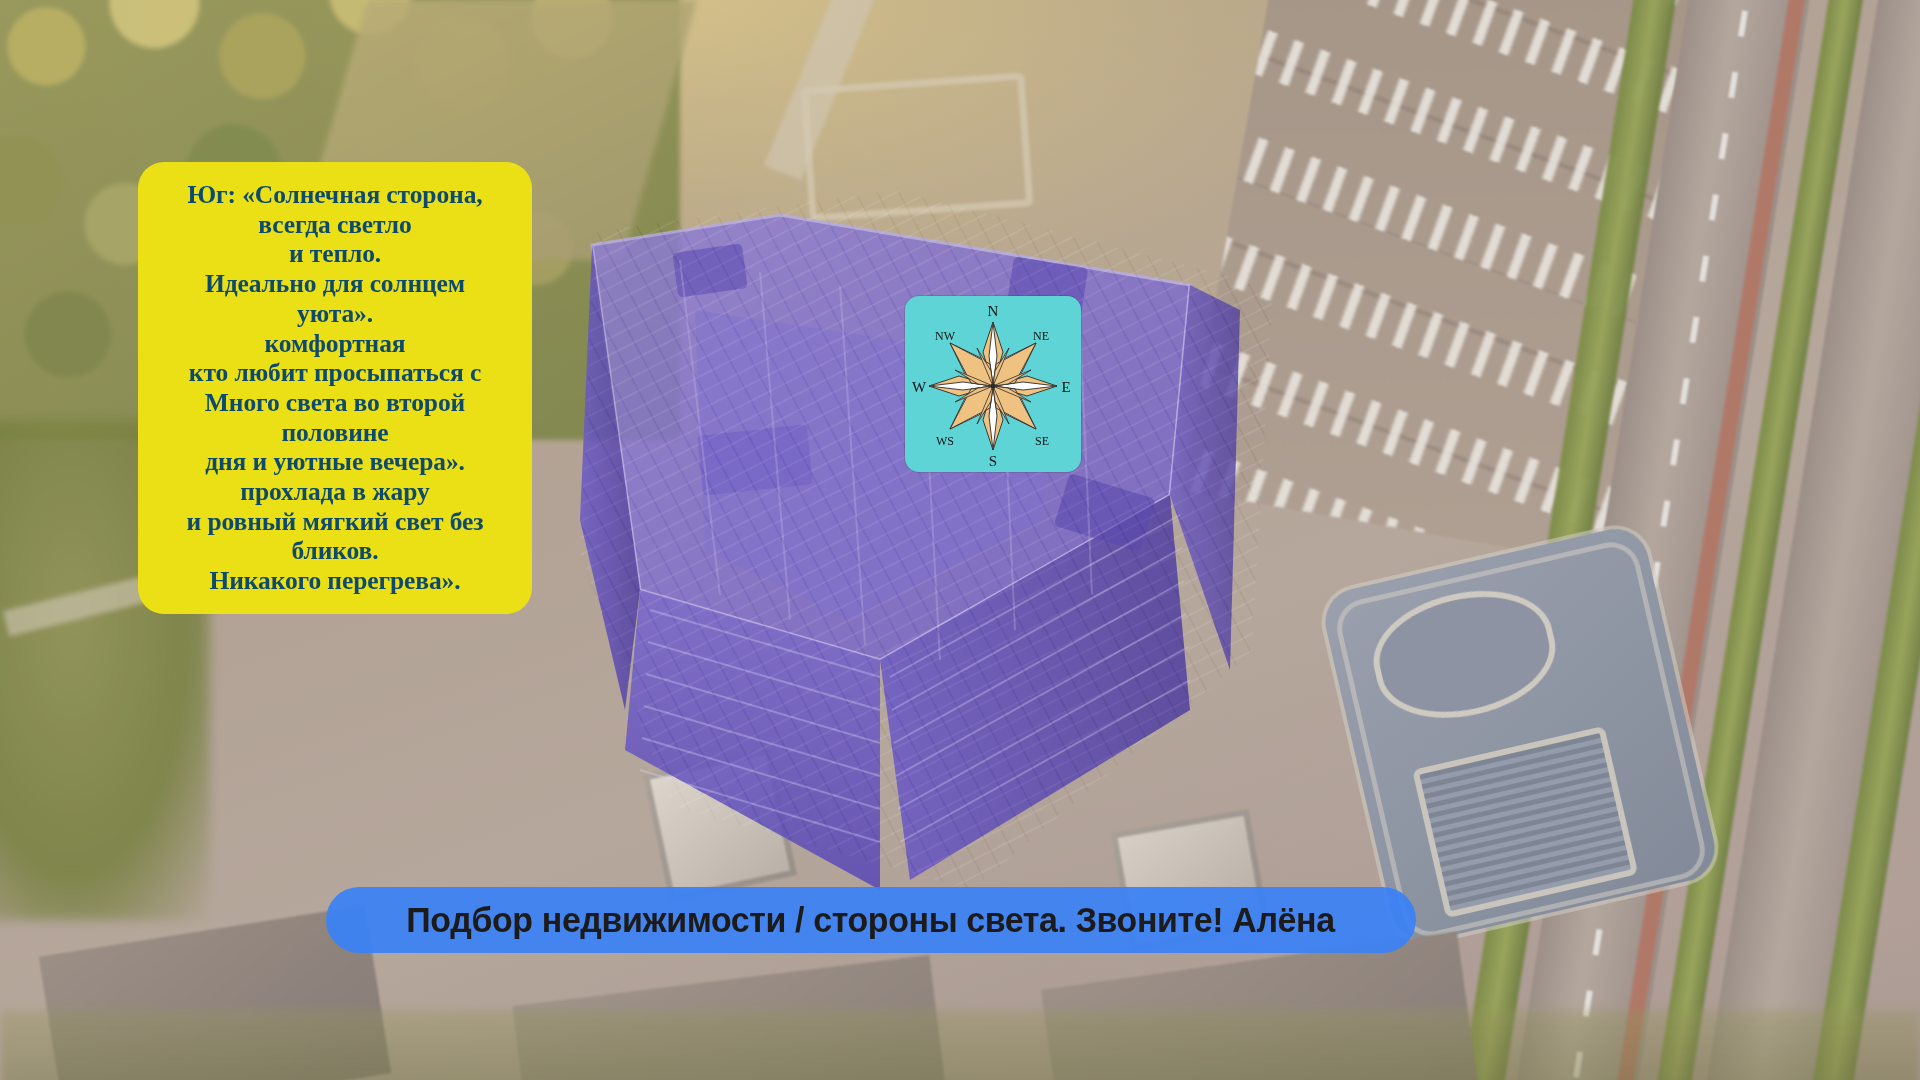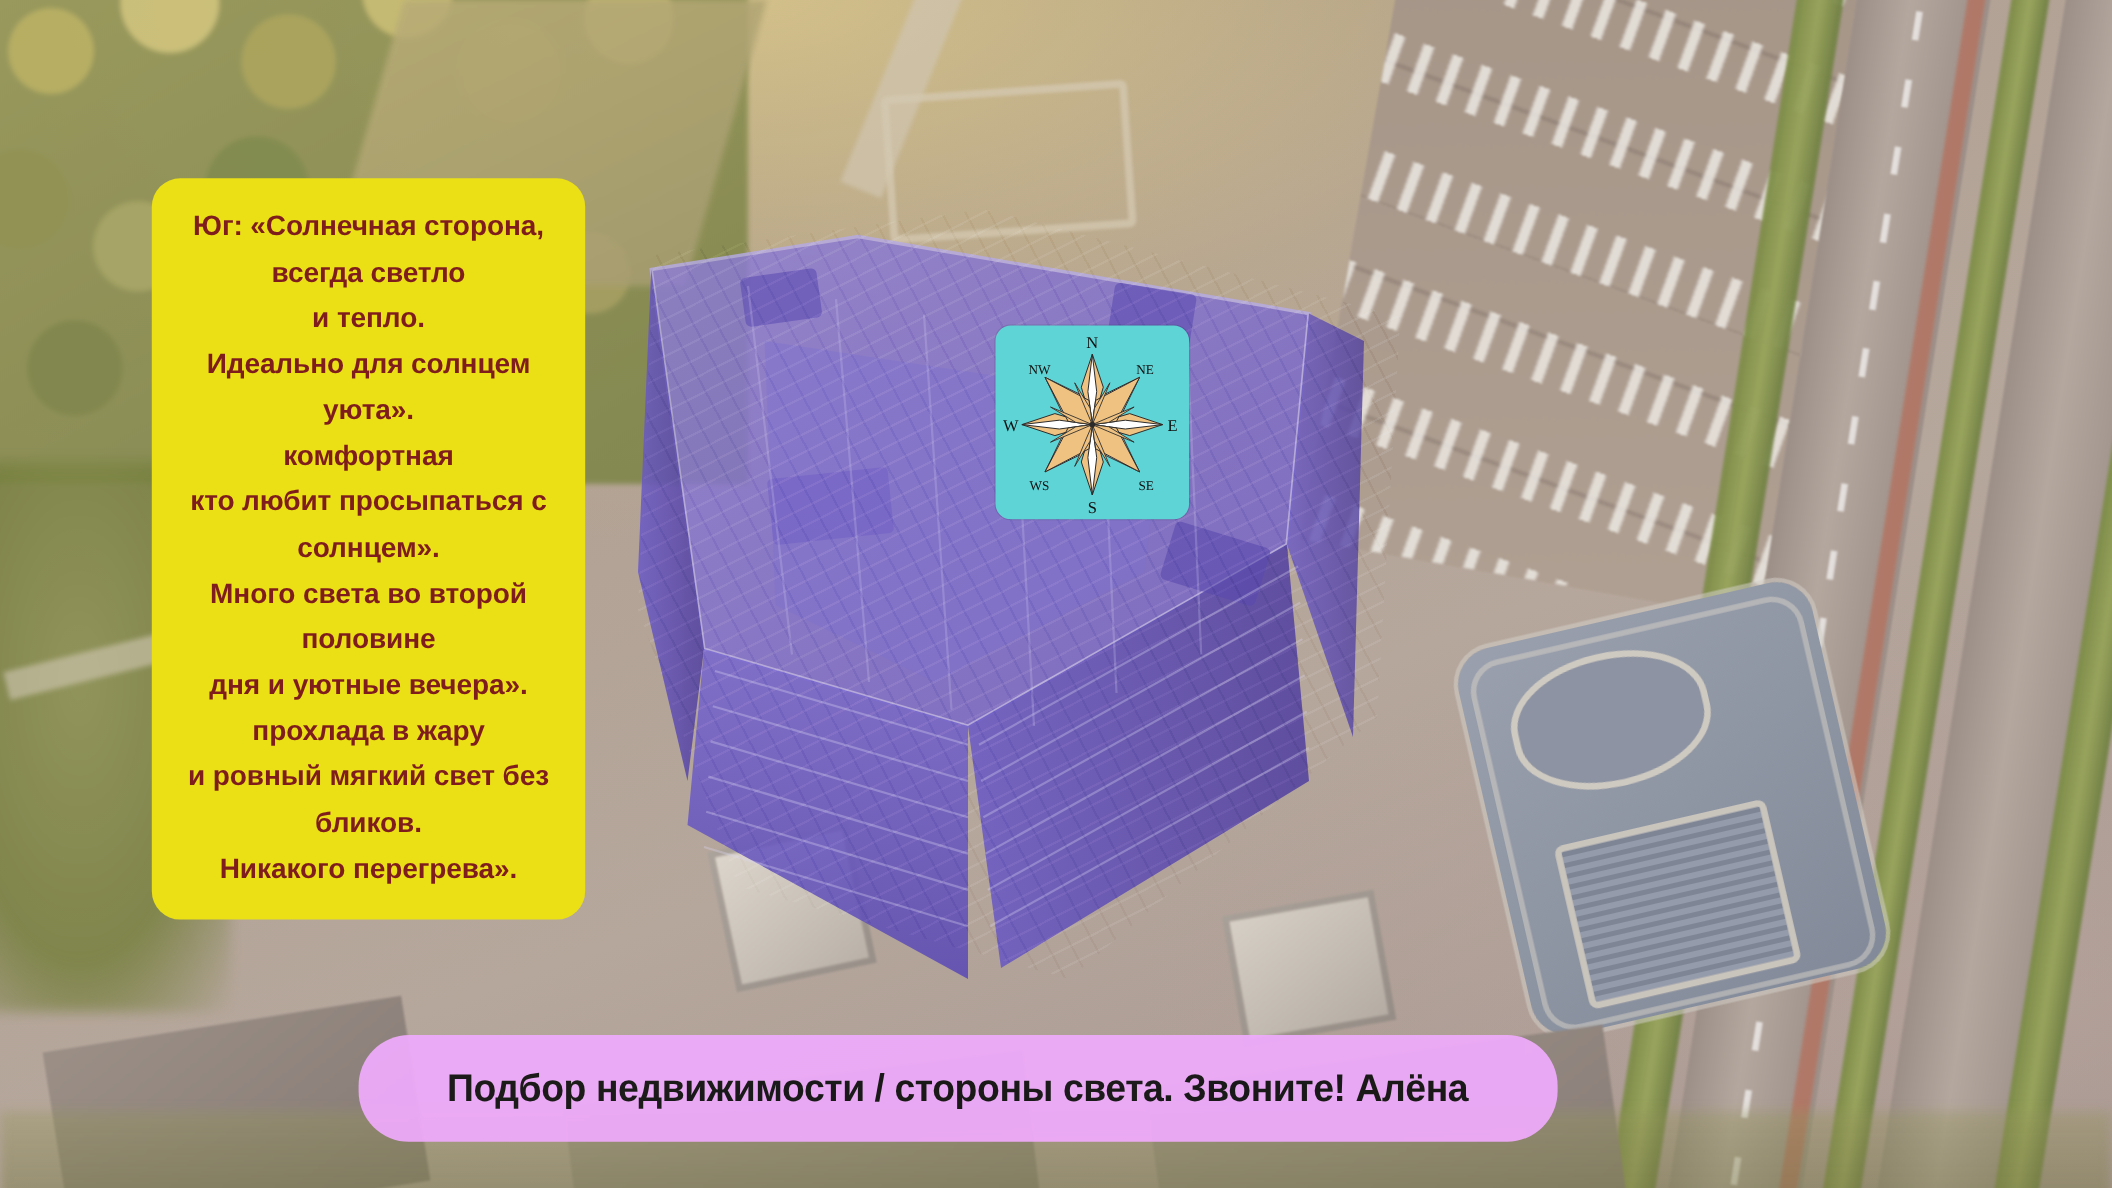--- a/index.html
+++ b/index.html
@@ -227,36 +227,36 @@
   .yellow-panel {
     position: absolute;
     left: 138px; top: 162px;
     width: 394px;
     padding: 18px 14px 18px;
     background: #ebe016;
     border-radius: 26px;
     box-sizing: border-box;
   }
   .yellow-panel p {
-    margin: 12px;
+    margin: 0;
     text-align: center;
-    color: #7f1d1d;
-    font-family: Liberation Sans, sans-serif;
+    color: #0c4a6e;
+    font-family: Liberation Serif, serif;
     font-weight: 700;
     font-size: 25.5px;
     line-height: 1.165;
     letter-spacing: -0.1px;
   }
 
   
   .teal-banner {
     position: absolute;
-    left: 326px; top: 941px;
-    width: 1090px; height: 97px;
-    background: #f0abfc;
+    left: 326px; top: 887px;
+    width: 1090px; height: 66px;
+    background: #3b82f6;
     border-radius: 46px;
     display: flex;
     align-items: center;
     justify-content: center;
     mix-blend-mode: normal;
     opacity: .93;
   }
   .teal-banner span {
     color: #111;
     font-family: "Liberation Sans", "DejaVu Sans", sans-serif;
@@ -428,21 +428,20 @@
   </div>
 
   <div class="yellow-panel">
     <p>Юг: «Солнечная сторона,</p>
     <p>всегда светло</p>
     <p>и тепло.</p>
     <p>Идеально для солнцем</p>
     <p>уюта».</p>
     <p>комфортная</p>
     <p>кто любит просыпаться с</p>
-    <p>солнцем».</p>
     <p>Много света во второй</p>
     <p>половине</p>
     <p>дня и уютные вечера».</p>
     <p>прохлада в жару</p>
     <p>и ровный мягкий свет без</p>
     <p>бликов.</p>
     <p>Никакого перегрева».</p>
   </div>
 
   <div class="teal-banner">

